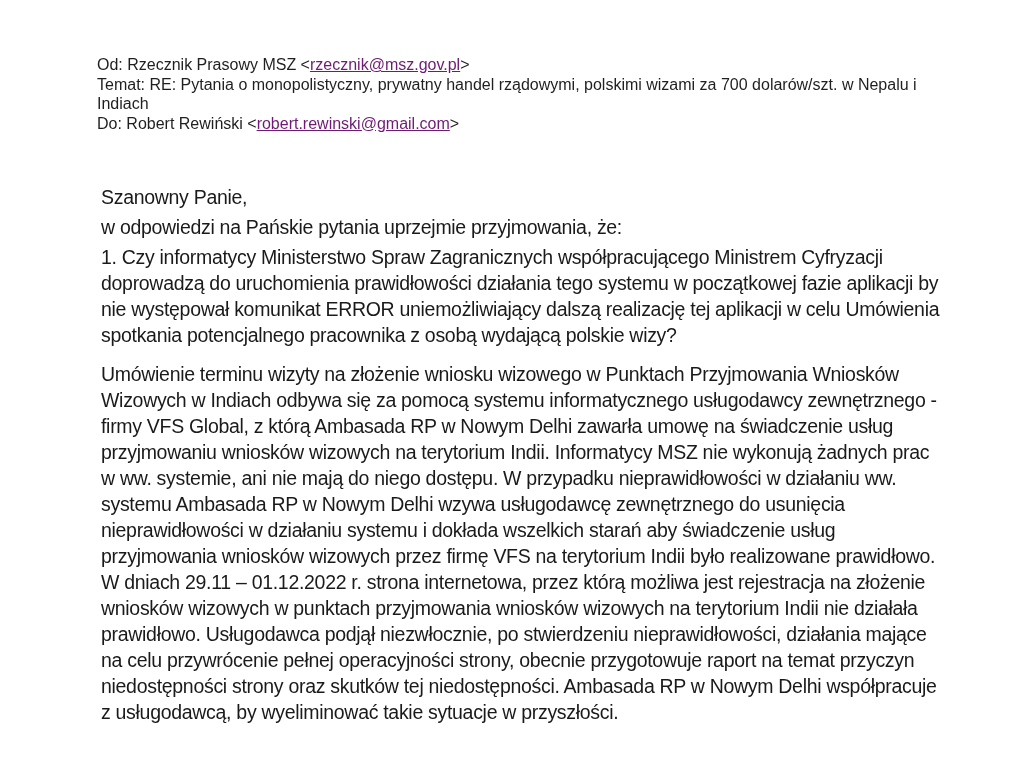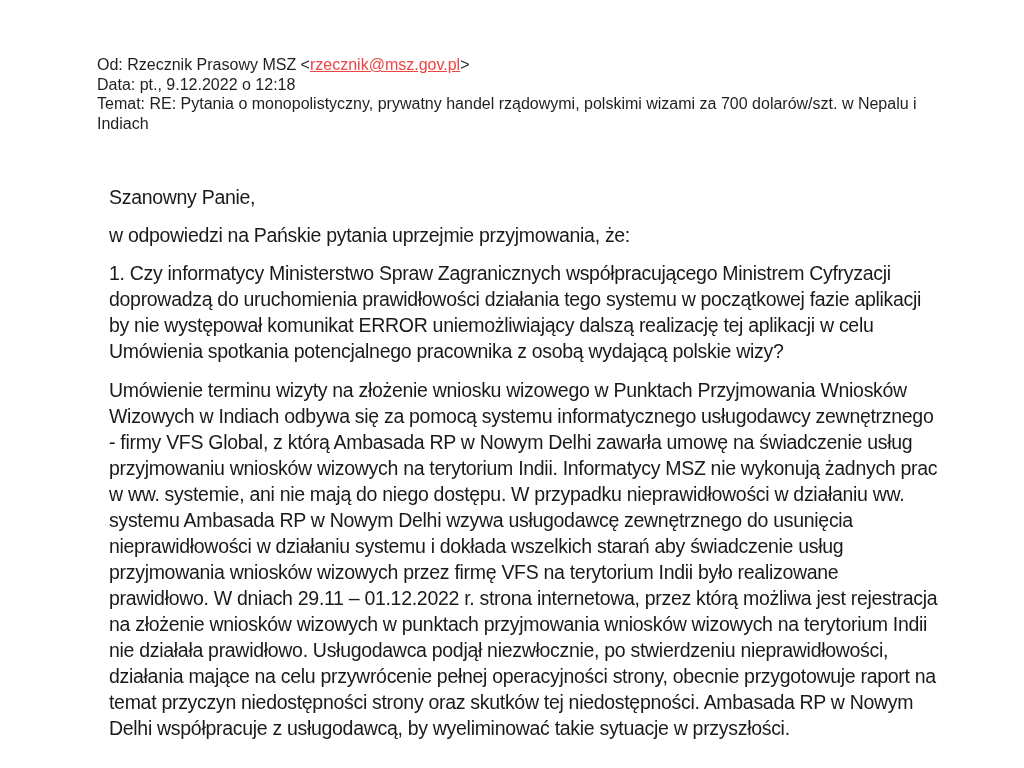--- a/index.html
+++ b/index.html
@@ -23,53 +23,55 @@
     font-family: "Liberation Sans", sans-serif;
     font-size: 16px;
     line-height: 19.5px;
     color: #1f1f1f;
     letter-spacing: 0;
   }
   .h-line {
     white-space: normal;
   }
   .mail-link {
-    color: #ef4444;
+    color: #701a75;
     text-decoration: underline;
     cursor: pointer;
   }
   .email-body {
     margin-top: 51px;
     font-family: "Liberation Sans", sans-serif;
     font-size: 19.5px;
     line-height: 26px;
     letter-spacing: -0.3px;
     color: #1a1a1a;
   }
   .para {
-    margin: 12px;
+    margin: 4px;
   }
   .para.bold {
     font-weight: normal;
   }
   .para.answer {
     margin-top: 13px;
   }
 </style>
 </head>
 <body>
 
 <div class="page">
 
   <div class="email-header">
     <div class="h-line">
       <span>Od: Rzecznik Prasowy MSZ &lt;</span><a class="mail-link">rzecznik@msz.gov.pl</a><span>&gt;</span>
     </div>
-    <div class="h-line">Data: pt., 9.12.2022 o 12:18</div>
     <div class="h-line">Temat: RE: Pytania o monopolistyczny, prywatny handel rządowymi, polskimi wizami za 700 dolarów/szt. w Nepalu i Indiach</div>
+    <div class="h-line">
+      <span>Do: Robert Rewiński &lt;</span><a class="mail-link">robert.rewinski@gmail.com</a><span>&gt;</span>
+    </div>
   </div>
 
   <div class="email-body">
     <div class="para">Szanowny Panie,</div>
     <div class="para">w odpowiedzi na Pańskie pytania uprzejmie przyjmowania, że:</div>
     <div class="para bold">1. Czy informatycy Ministerstwo Spraw Zagranicznych współpracującego Ministrem Cyfryzacji doprowadzą do uruchomienia prawidłowości działania tego systemu w początkowej fazie aplikacji by nie występował komunikat ERROR uniemożliwiający dalszą realizację tej aplikacji w celu Umówienia spotkania potencjalnego pracownika z osobą wydającą polskie wizy?</div>
     <div class="para answer">Umówienie terminu wizyty na złożenie wniosku wizowego w Punktach Przyjmowania Wniosków Wizowych w Indiach odbywa się za pomocą systemu informatycznego usługodawcy zewnętrznego - firmy VFS Global, z którą Ambasada RP w Nowym Delhi zawarła umowę na świadczenie usług przyjmowaniu wniosków wizowych na terytorium Indii. Informatycy MSZ nie wykonują żadnych prac w ww. systemie, ani nie mają do niego dostępu. W przypadku nieprawidłowości w działaniu ww. systemu Ambasada RP w Nowym Delhi wzywa usługodawcę zewnętrznego do usunięcia nieprawidłowości w działaniu systemu i dokłada wszelkich starań aby świadczenie usług przyjmowania wniosków wizowych przez firmę VFS na terytorium Indii było realizowane prawidłowo. W dniach 29.11 – 01.12.2022 r. strona internetowa, przez którą możliwa jest rejestracja na złożenie wniosków wizowych w punktach przyjmowania wniosków wizowych na terytorium Indii nie działała prawidłowo. Usługodawca podjął niezwłocznie, po stwierdzeniu nieprawidłowości, działania mające na celu przywrócenie pełnej operacyjności strony, obecnie przygotowuje raport na temat przyczyn niedostępności strony oraz skutków tej niedostępności. Ambasada RP w Nowym Delhi współpracuje z usługodawcą, by wyeliminować takie sytuacje w przyszłości.</div>
   </div>
 
 </div>

